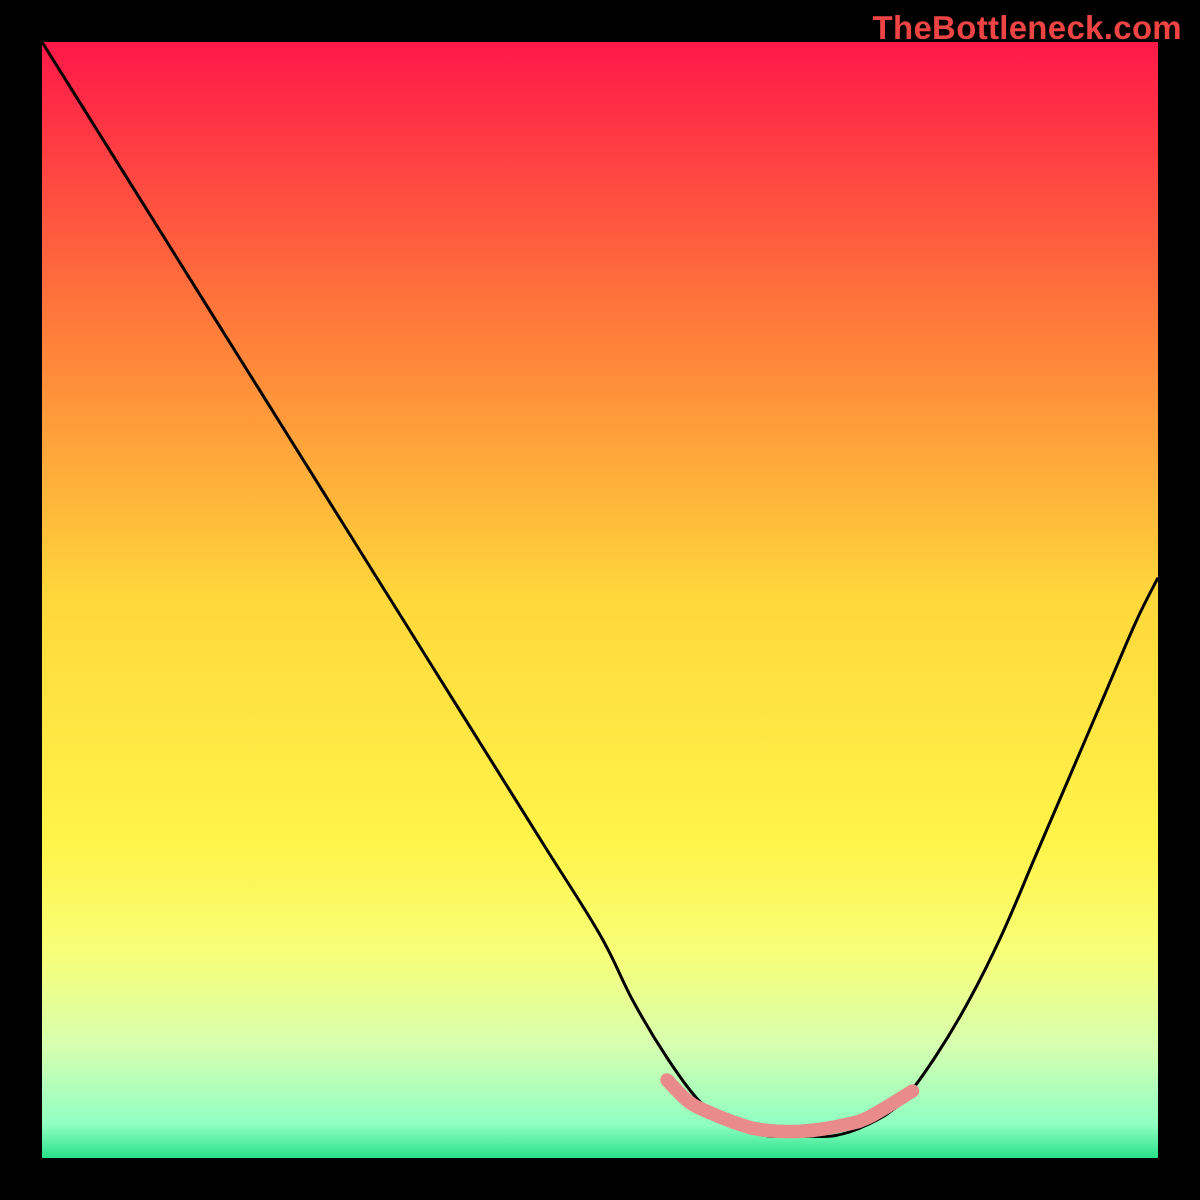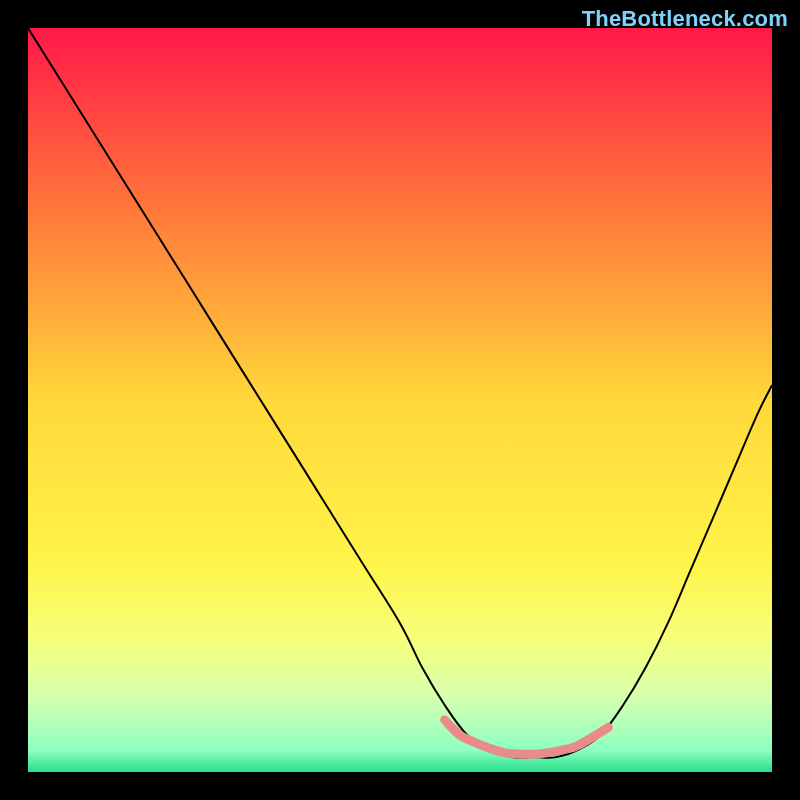--- a/index.html
+++ b/index.html
@@ -10,21 +10,21 @@
     height: 800px;
     background: #000;
   }
   .watermark {
     position: absolute;
     top: 6px;
     right: 12px;
     font-family: Arial, Helvetica, sans-serif;
     font-size: 22px;
     font-weight: 600;
-    color: #7dd3fc;
+    color: #ef4444;
     letter-spacing: 0.2px;
     z-index: 10;
   }
   .plot {
     position: absolute;
     left: 28px;
     top: 28px;
     width: 744px;
     height: 744px;
   }

